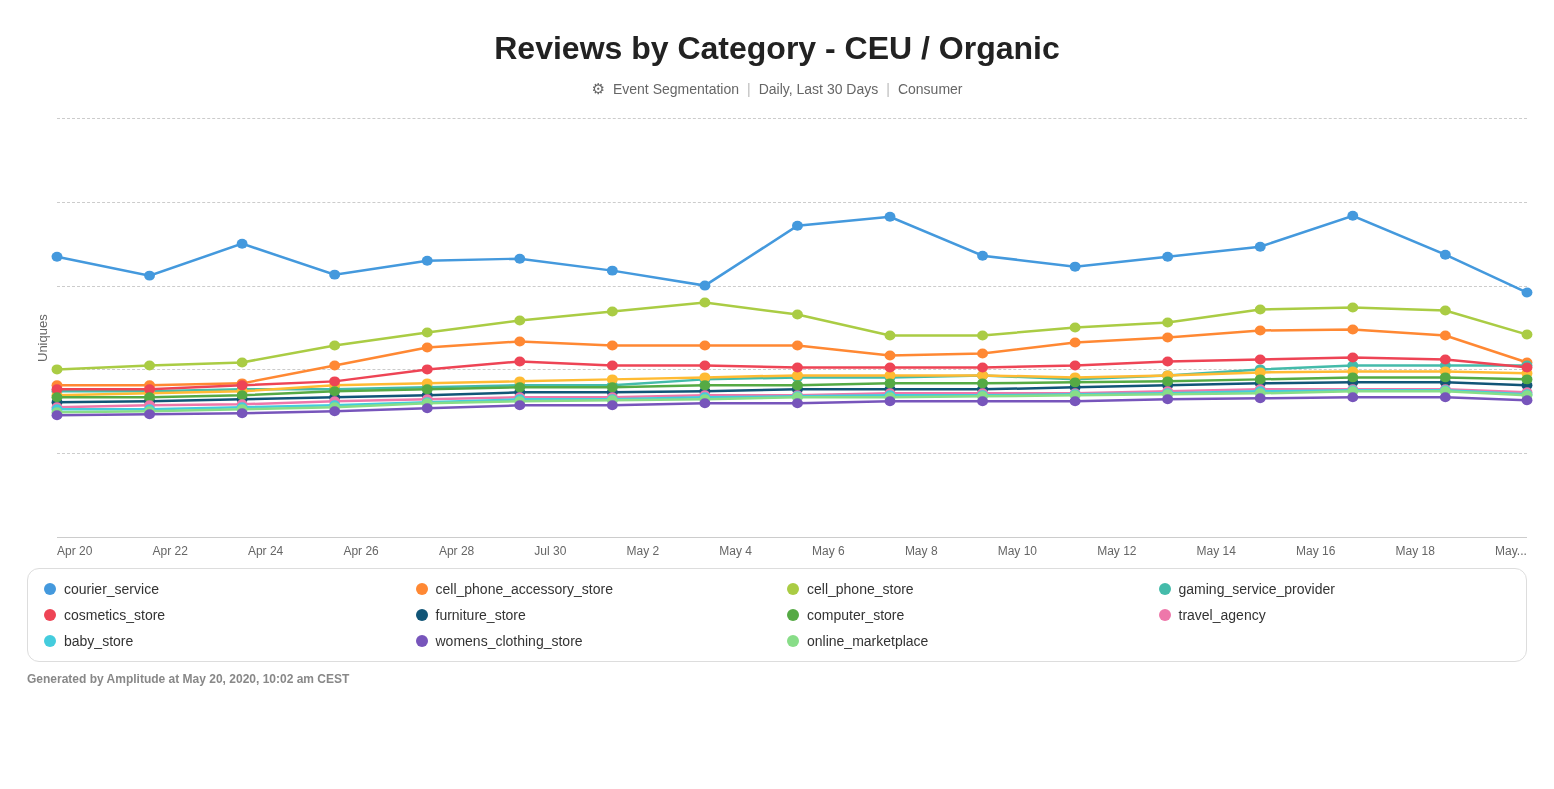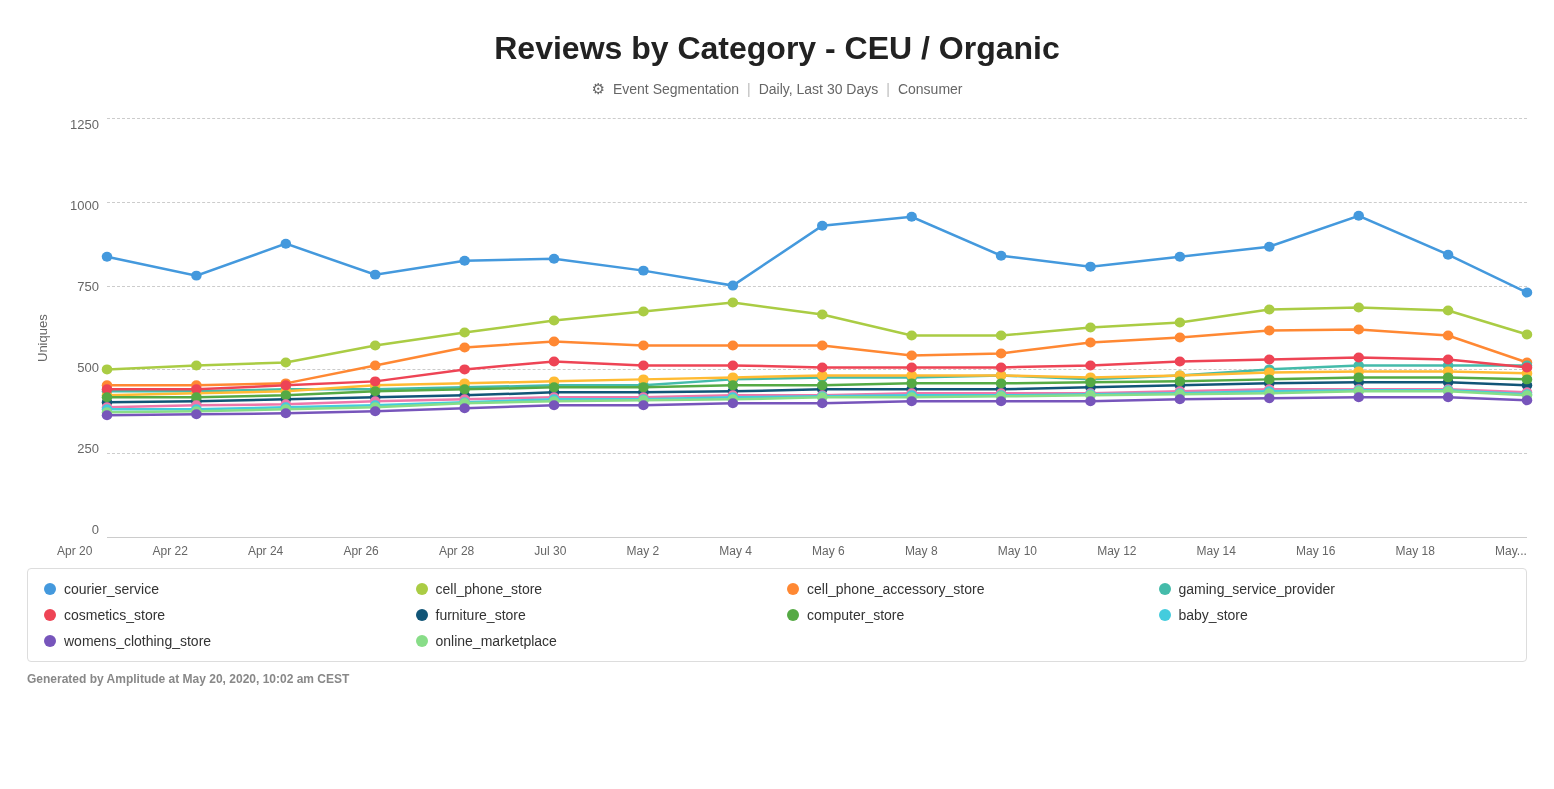--- a/index.html
+++ b/index.html
@@ -97,21 +97,21 @@
     }
     svg.chart-svg {
       position: absolute;
       top: 0; left: 0;
       width: 100%;
       height: 100%;
       overflow: visible;
     }
     .legend-container {
       border: 1px solid #ddd;
-      border-radius: 4px;
+      border-radius: 12px;
       padding: 12px 16px;
       display: grid;
       grid-template-columns: repeat(4, 1fr);
       gap: 10px 20px;
       margin-bottom: 10px;
     }
     .legend-item {
       display: flex;
       align-items: center;
       gap: 8px;
@@ -143,28 +143,20 @@
     <span class="separator">|</span>
     <span>Daily, Last 30 Days</span>
     <span class="separator">|</span>
     <span>Consumer</span>
   </div>
 
   <div class="chart-area">
     <div class="y-axis-label">Uniques</div>
     <div class="chart-with-axes">
       <div class="chart-inner">
-        <div class="y-axis">
-          <span>1250</span>
-          <span>1000</span>
-          <span>750</span>
-          <span>500</span>
-          <span>250</span>
-          <span>0</span>
-        </div>
         <div class="chart-body" style="height: 420px;">
 
           <div class="grid-line" style="top: 0%;"></div>
           <div class="grid-line" style="top: 20%;"></div>
           <div class="grid-line" style="top: 40%;"></div>
           <div class="grid-line" style="top: 60%;"></div>
           <div class="grid-line" style="top: 80%;"></div>
 
           <svg class="chart-svg" viewBox="0 0 1350 420" preserveAspectRatio="none">
 
@@ -443,44 +435,48 @@
       </div>
     </div>
   </div>
 
   <div class="legend-container">
     <div class="legend-item">
       <div class="legend-dot" style="background:#4499dd;"></div>
       <span>courier_service</span>
     </div>
     <div class="legend-item">
+      <div class="legend-dot" style="background:#ff8833;"></div>
+      <span>cell_phone_accessory_store</span>
+    </div>
+    <div class="legend-item">
       <div class="legend-dot" style="background:#aacc44;"></div>
       <span>cell_phone_store</span>
     </div>
     <div class="legend-item">
-      <div class="legend-dot" style="background:#ff8833;"></div>
-      <span>cell_phone_accessory_store</span>
-    </div>
-    <div class="legend-item">
       <div class="legend-dot" style="background:#44bbaa;"></div>
       <span>gaming_service_provider</span>
     </div>
     <div class="legend-item">
       <div class="legend-dot" style="background:#ee4455;"></div>
       <span>cosmetics_store</span>
     </div>
     <div class="legend-item">
       <div class="legend-dot" style="background:#115577;"></div>
       <span>furniture_store</span>
     </div>
     <div class="legend-item">
       <div class="legend-dot" style="background:#55aa44;"></div>
       <span>computer_store</span>
     </div>
     <div class="legend-item">
+      <div class="legend-dot" style="background:#ee77aa;"></div>
+      <span>travel_agency</span>
+    </div>
+    <div class="legend-item">
       <div class="legend-dot" style="background:#44ccdd;"></div>
       <span>baby_store</span>
     </div>
     <div class="legend-item">
       <div class="legend-dot" style="background:#7755bb;"></div>
       <span>womens_clothing_store</span>
     </div>
     <div class="legend-item">
       <div class="legend-dot" style="background:#88dd88;"></div>
       <span>online_marketplace</span>

